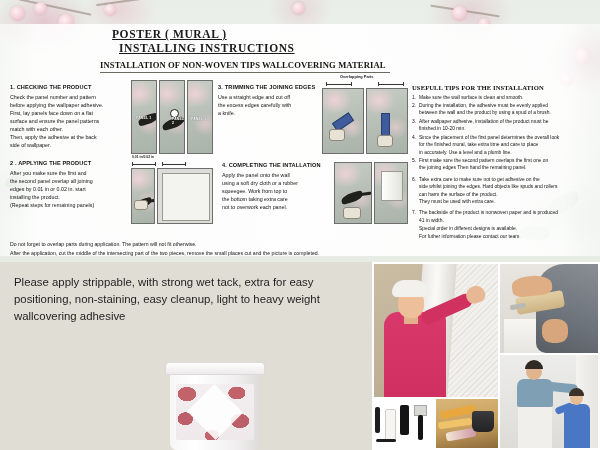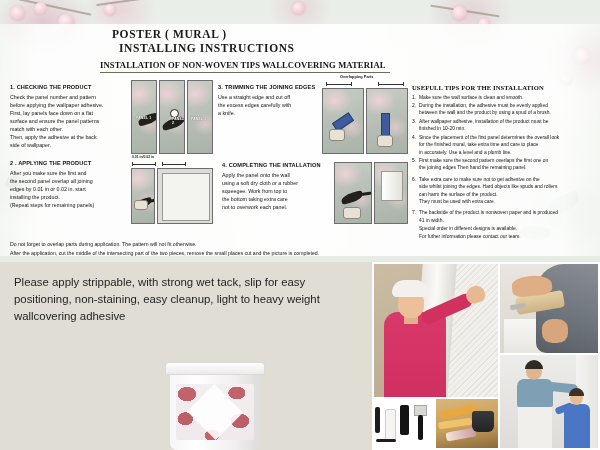--- a/index.html
+++ b/index.html
@@ -42,21 +42,21 @@
     position: absolute; left: 0; top: 24px; width: 600px; height: 232px;
     background: linear-gradient(90deg,
       rgba(255,255,255,.55) 0%, rgba(255,255,255,.88) 6%,
       rgba(255,255,255,.93) 50%, rgba(255,255,255,.86) 94%, rgba(255,255,255,.5) 100%);
   }
 
   
   .title-block { position: absolute; left: 112px; top: 28px; }
   .title-1, .title-2 {
     font-family: "Liberation Serif", serif;
-    font-weight: bold; color: #1a1a1a; letter-spacing: .6px;
+    font-weight: bold; color: #1a1a1a; letter-spacing: .6px; text-decoration: underline;
   }
   .title-1 { font-size: 11.5px; }
   .title-2 { font-size: 11.5px; margin-top: 2px; margin-left: 7px; text-align: center; }
   .subtitle {
     position: absolute; left: 100px; top: 60px;
     font-family: "Liberation Serif", serif;
     font-weight: bold; font-size: 8.6px; color: #15150f;
     letter-spacing: .1px;
     border-bottom: 1px solid #6b6b60;
     padding-bottom: 2px; padding-right: 4px;
@@ -454,21 +454,21 @@
       <div>For futher information please contact our team.</div>
     </div>
   </div>
 
   <div class="notes">
     <p>Do not forget to overlap parts during application. The pattern will not fit otherwise.</p>
     <p>After the application, cut the middle of the intersecting part of the two pieces, remove the small places cut and the picture is completed.</p>
   </div>
 
   <div class="desc">
-    <div class="desc-body">Please apply strippable, with strong wet tack, slip for easy positioning, non-staining, easy cleanup, light to heavy weight wallcovering adhesive</div>
+    <div class="desc-body">Please apply strippable, with strong wet tack, extra for easy positioning, non-staining, easy cleanup, light to heavy weight wallcovering adhesive</div>
   </div>
 
   <div class="bucket">
     <div class="bucket-body"></div>
     <div class="bucket-label"></div>
     <div class="bucket-lid"></div>
   </div>
 
   <div class="collage">
 

